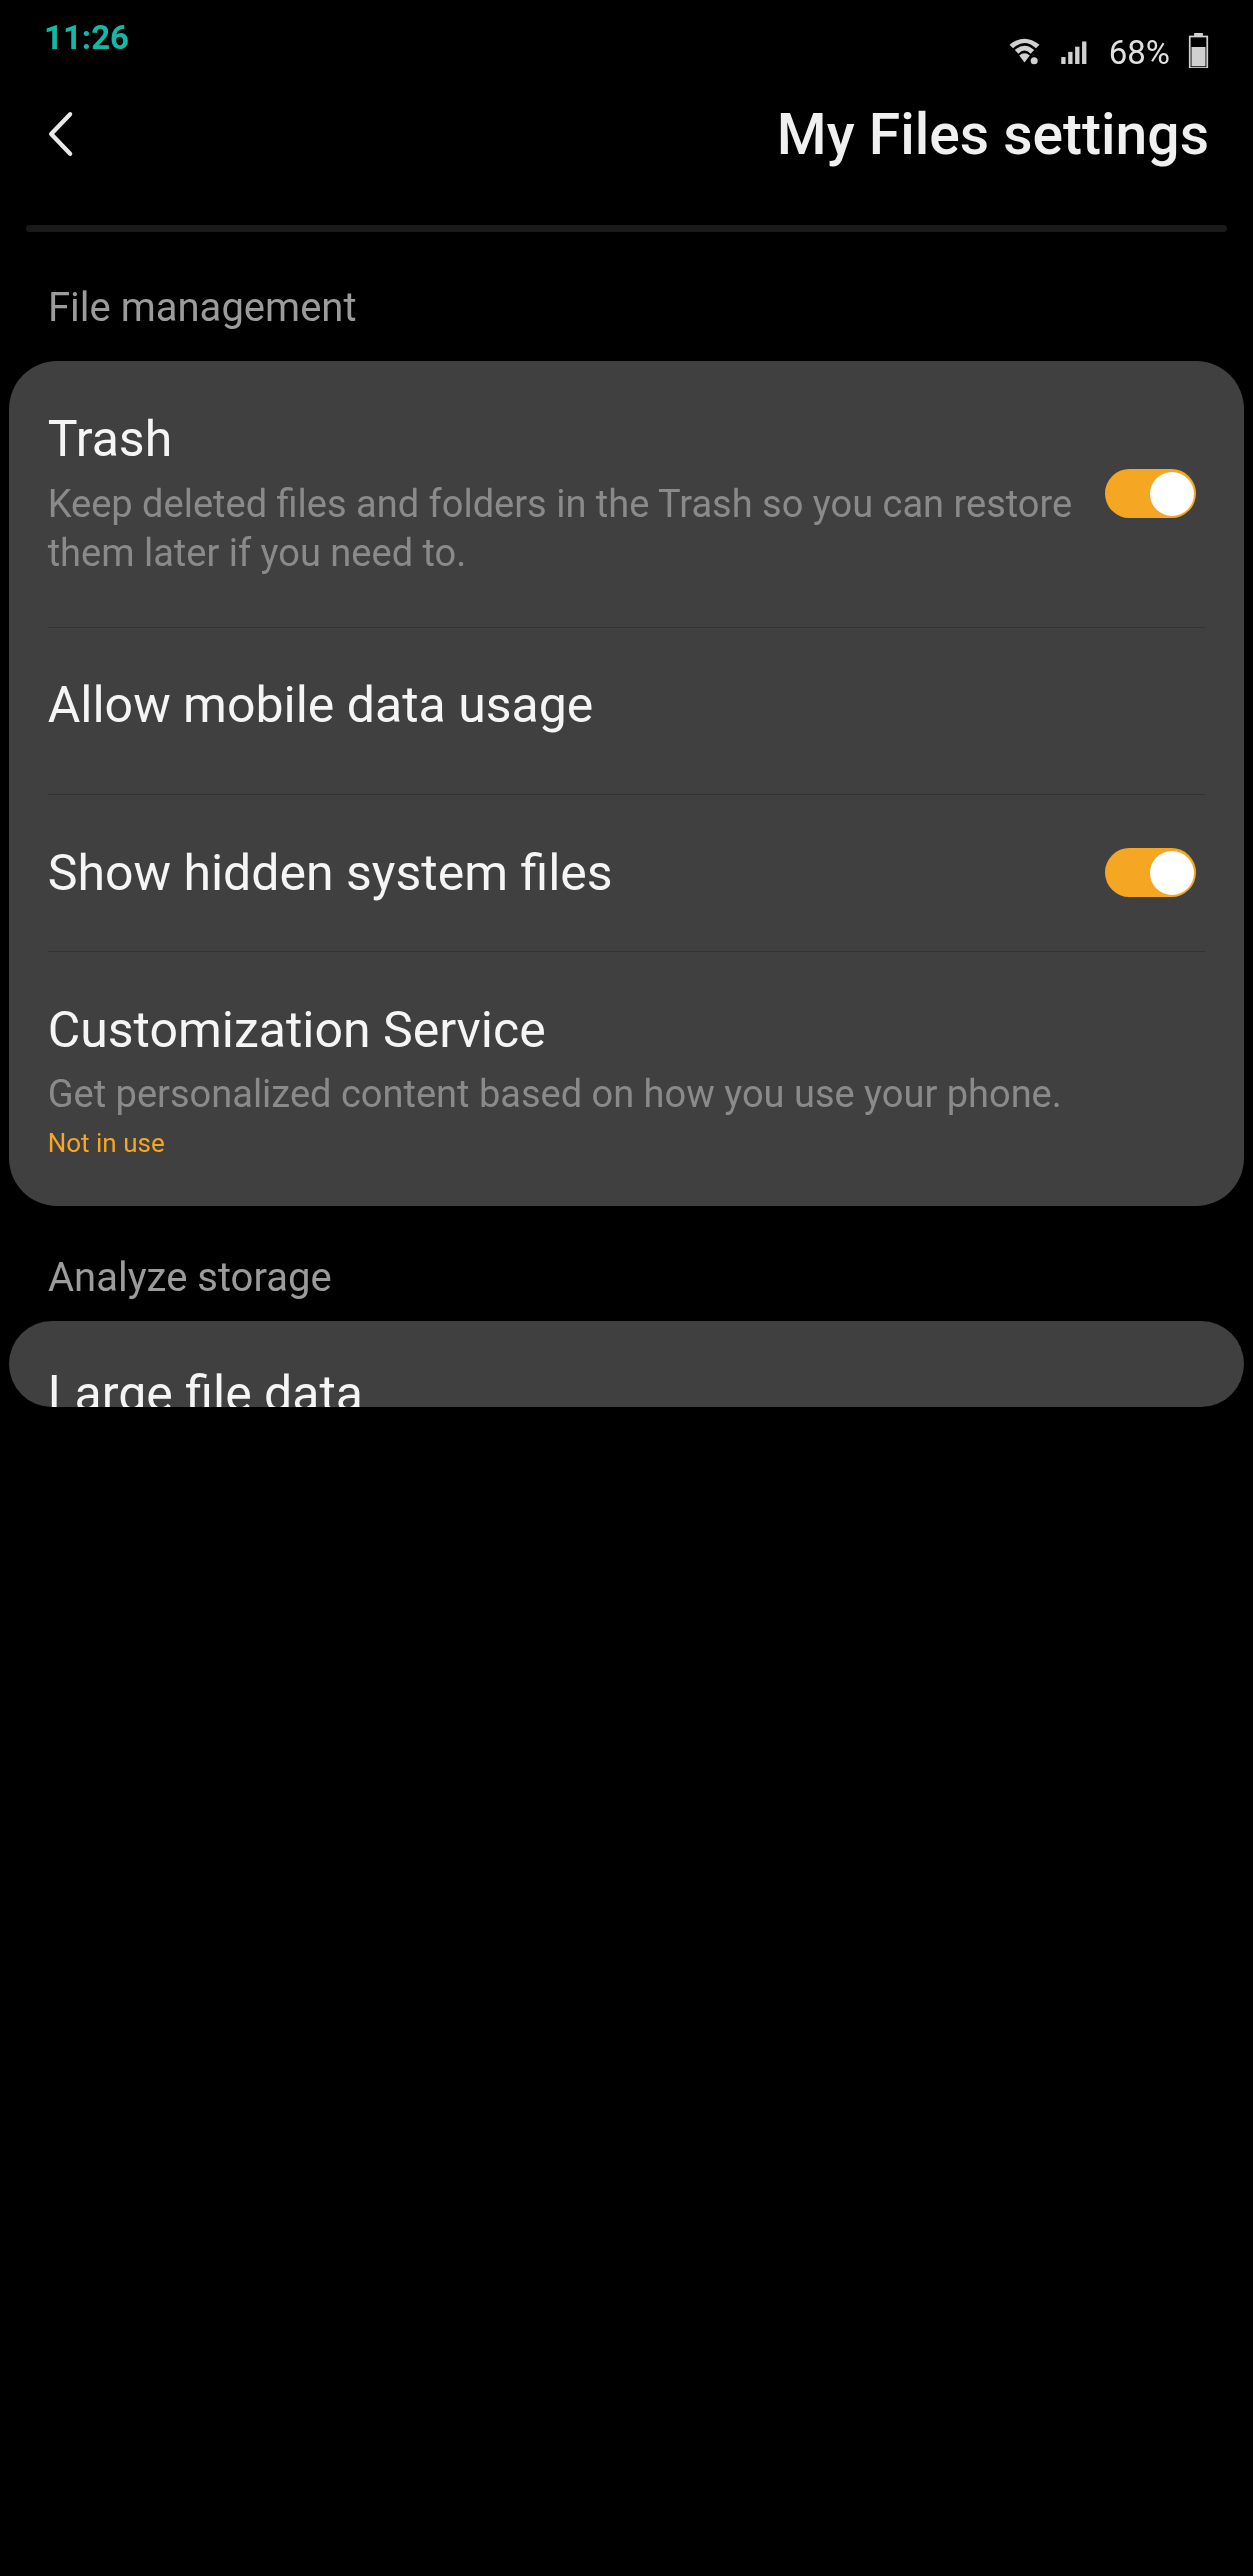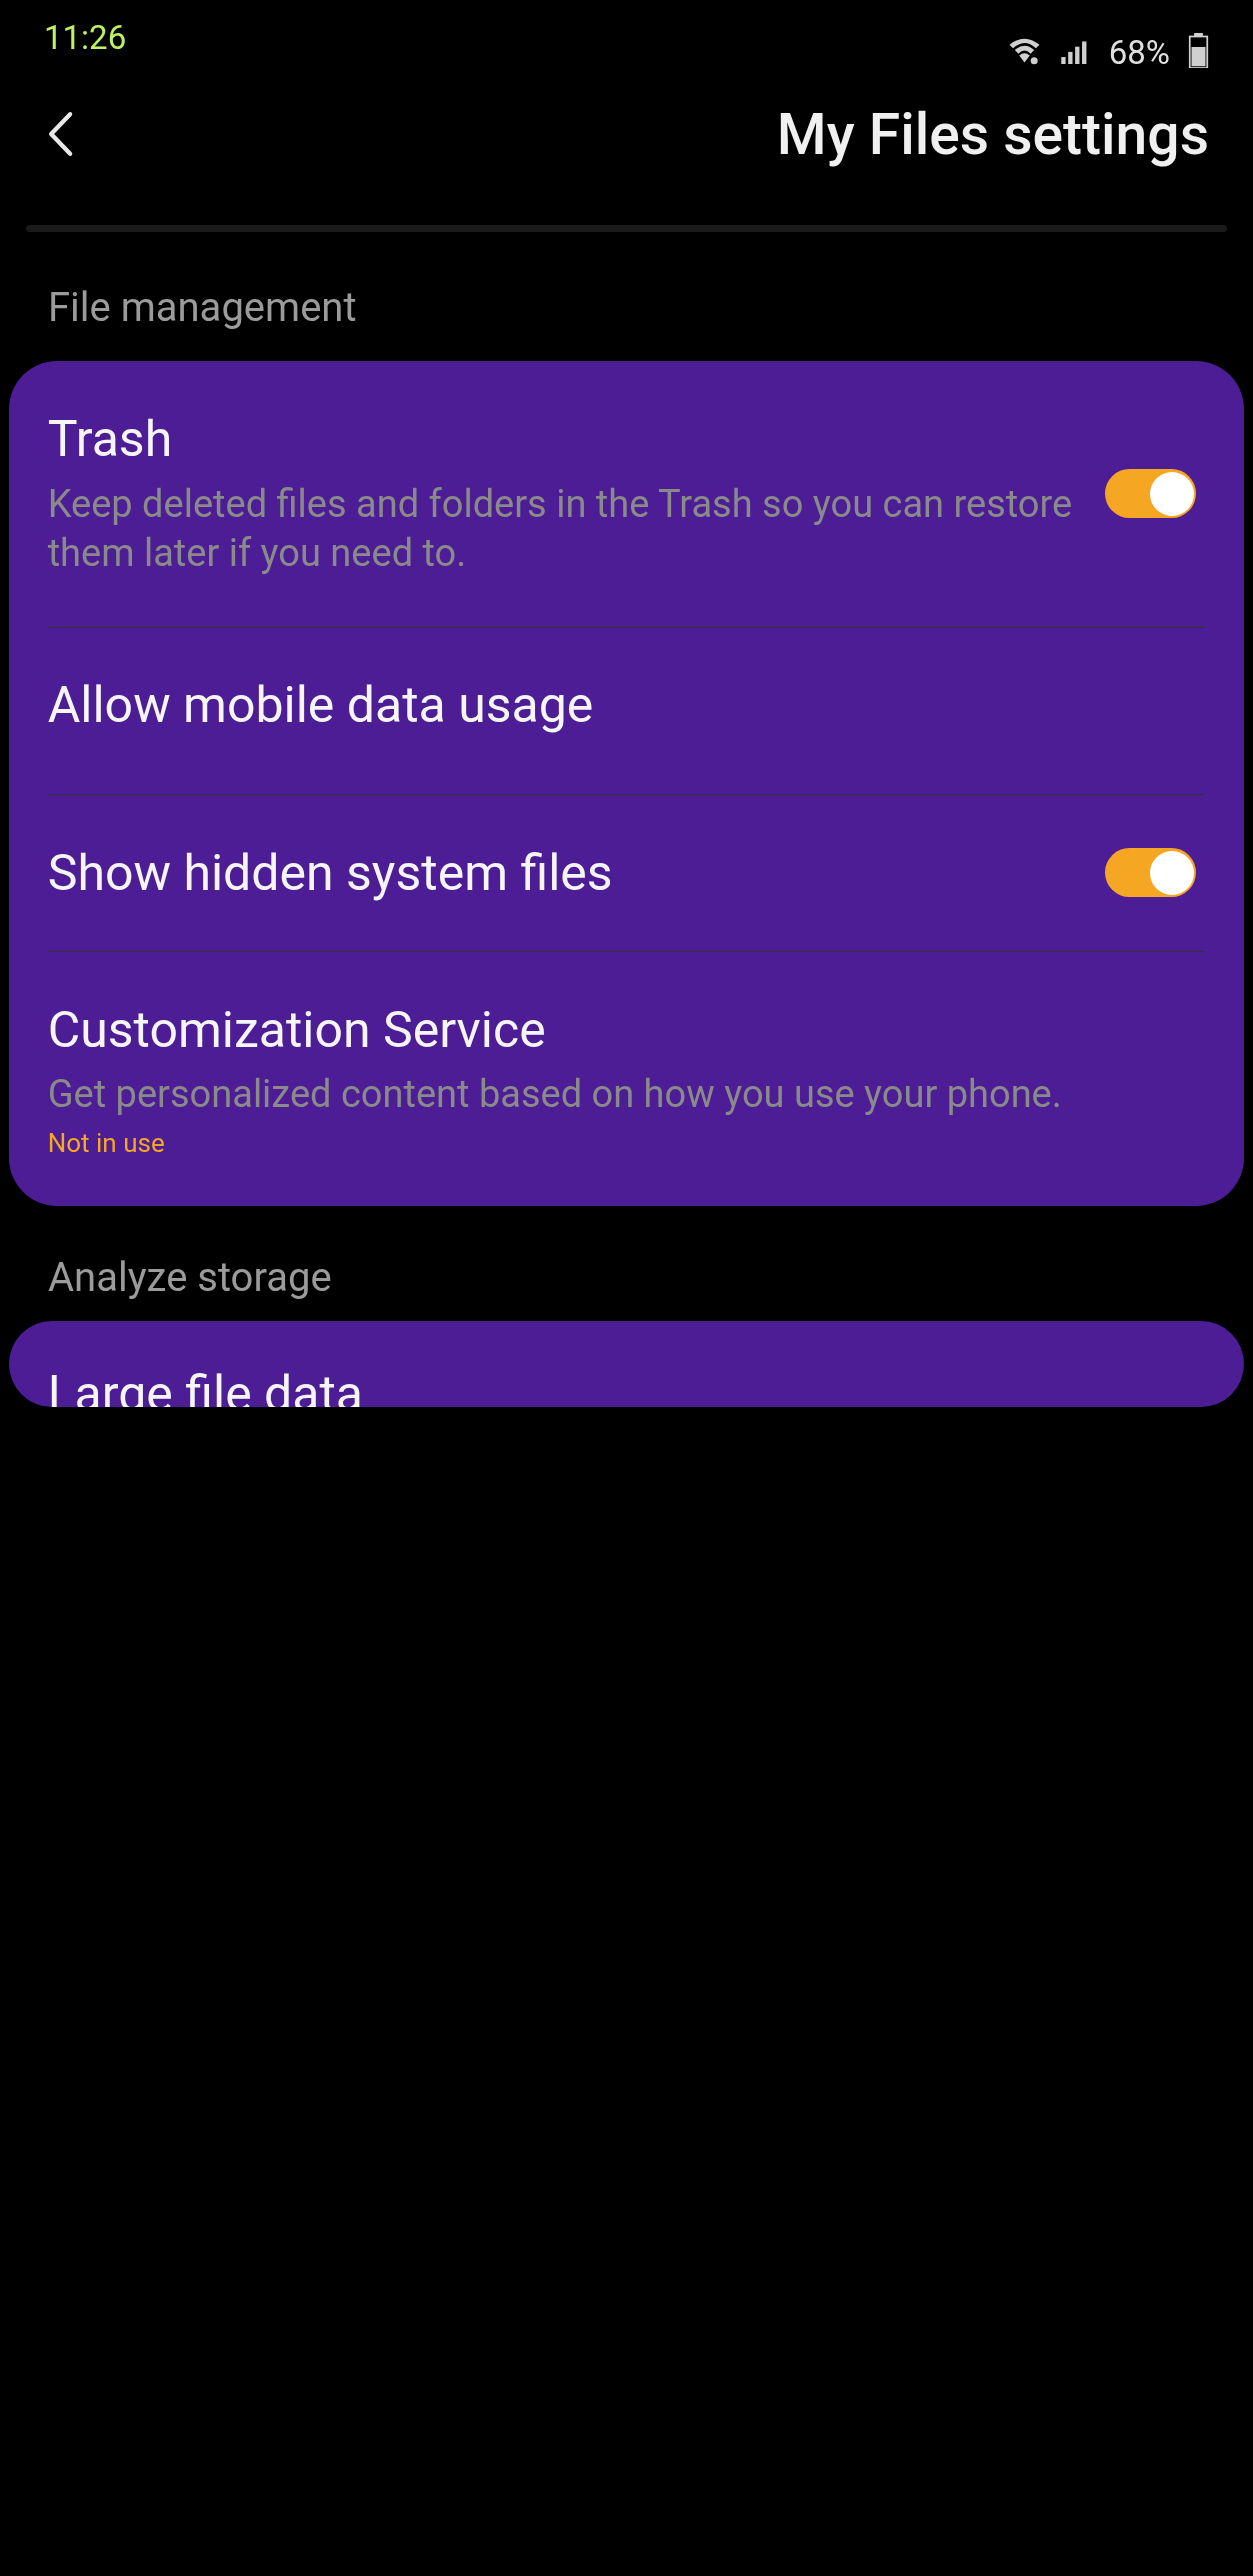--- a/index.html
+++ b/index.html
@@ -17,22 +17,22 @@
   }
   .status-bar {
     display: flex;
     justify-content: space-between;
     align-items: center;
     padding: 13px 44px 8.7px 44px;
     height: 70px;
   }
   .status-time {
     font-size: 33px;
-    color: #bef264;
-    font-weight: 400;
+    color: #14b8a6;
+    font-weight: 700;
   }
   .status-right {
     display: flex;
     align-items: center;
     gap: 18px;
     margin-top: 30px;
   }
   .status-text {
     font-size: 33px;
     color: #e0e0e0;
@@ -63,21 +63,21 @@
     border-radius: 4.4px;
     margin: 13px 26px 35px 26px;
   }
   .section-header {
     font-size: 40px;
     color: #9b9b9b;
     padding: 17.4px 48px 30.5px 48px;
     font-weight: 400;
   }
   .card {
-    background: #4c1d95;
+    background: #404040;
     border-radius: 48px;
     margin: 0 8.7px;
   }
   .setting-item {
     padding: 48px 48px 48px 39px;
     display: flex;
     align-items: center;
     justify-content: space-between;
     gap: 26px;
   }

